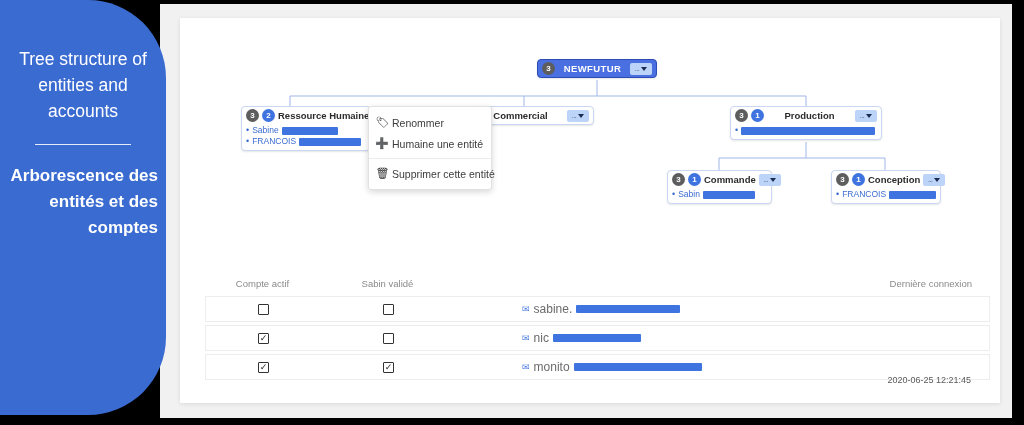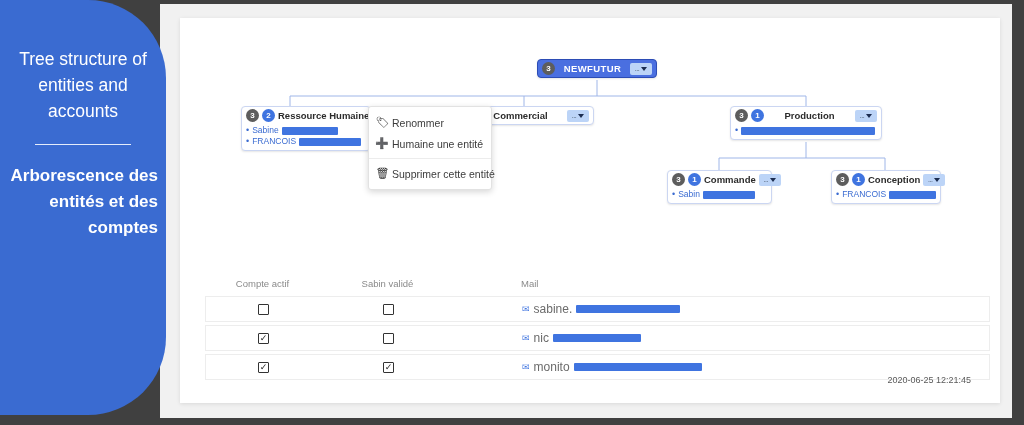--- a/index.html
+++ b/index.html
@@ -8,21 +8,21 @@
     width: 1024px; height: 425px;
     overflow: hidden;
     background: #ffffff;
     font-family: "Liberation Sans", sans-serif;
   }
 
   #screen {
     position: relative;
     width: 1024px;
     height: 425px;
-    background: #404040;
+    background: #000000;
   }
 
   
   .banner {
     position: absolute;
     left: 0; top: 0;
     width: 166px;
     height: 415px;
     background: #3a6bd1;
     border-top-right-radius: 78px;
@@ -358,21 +358,21 @@
       </div>
     </div>
 
   </div>
 
   <div class="table">
 
     <div class="thead">
       <div class="th c1">Compte actif</div>
       <div class="th c2">Sabin validé</div>
-      <div class="th c3">Mail</div>
+      <div class="th c4">Dernière connexion</div>
     </div>
 
     <div class="trow">
       <div class="td c1">
         <span class="chk"></span>
       </div>
       <div class="td c2">
         <span class="chk"></span>
       </div>
       <div class="td c3">

